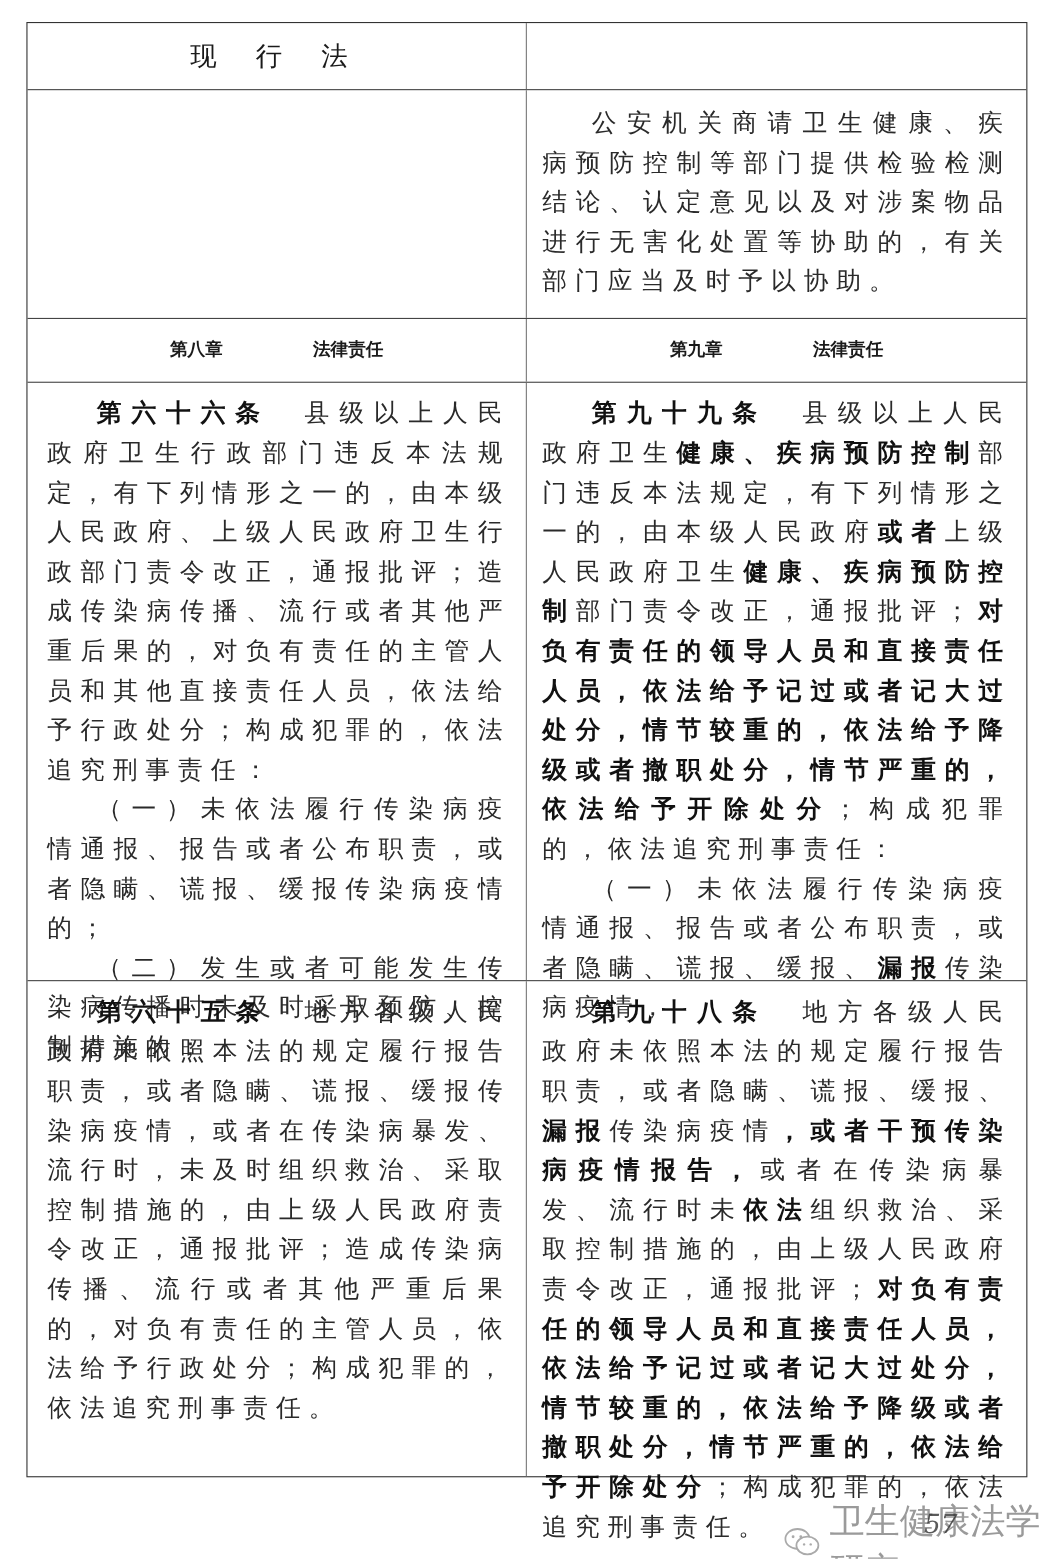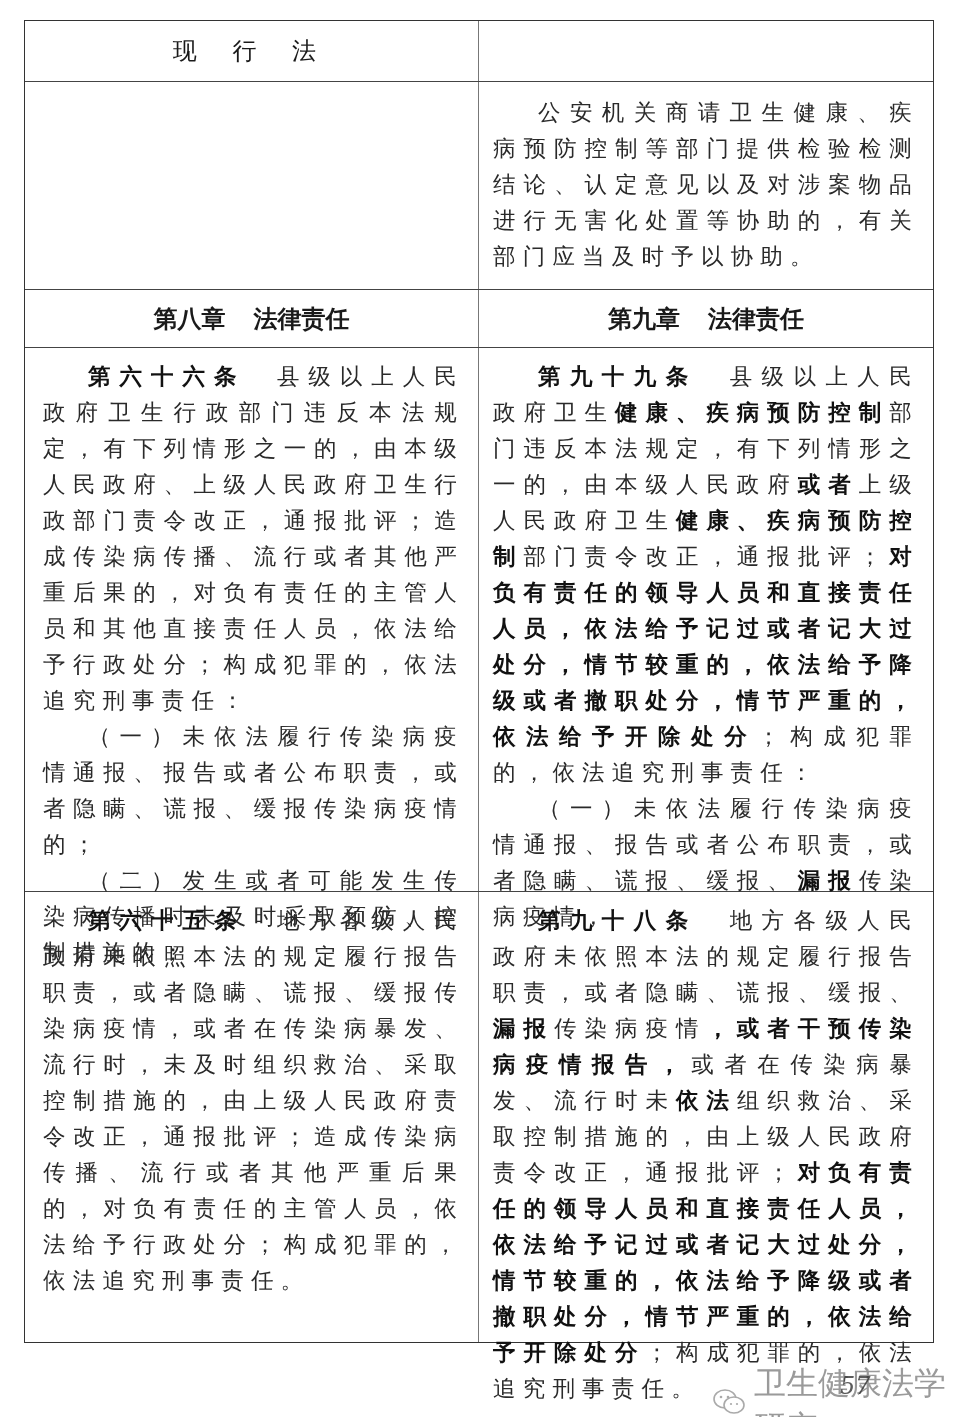--- a/index.html
+++ b/index.html
@@ -8,21 +8,21 @@
   .tbl { position: absolute; left: 24px; top: 20px; width: 910px;
          border: 1.5px solid #333; box-sizing: border-box; }
   .row { display: flex; border-top: 1.5px solid #444; }
   .row:first-child { border-top: none; gap: 39px; }
   .cell { width: 50%; box-sizing: border-box; position: relative; }
   .cell.l { border-right: 1.5px solid #777; }
   .hdr { height: 60px; display: flex; align-items: center; justify-content: center;
          font-size: 24px; letter-spacing: 2px; }
   .hdr.spaced { letter-spacing: 14px; }
   .chap { height: 57px; display: flex; align-items: center; justify-content: center;
-          font-family: "DejaVu Serif", "Liberation Serif", serif; font-weight: bold; font-size: 24px; }
+          font-family: "DejaVu Serif", "Liberation Serif", serif; font-weight: bold; font-size: 16px; gap: 27px; }
   .chap .gap { display: inline-block; width: 28px; }
   .txt { padding: 10px 14px 10px 18px; font-size: 22.5px; line-height: 36px;
          letter-spacing: 7.2px; text-align: justify; word-break: break-all; color: #2a2a2a; }
   .cell.r .txt { padding-left: 14px; }
   .para { text-indent: 2em; margin: 0; }
   b { font-weight: bold; color: #111; }
   .art { font-weight: bold; color: #111; }
   .wm { position: absolute; left: 712px; top: 1362px; display: flex; align-items: center;
         color: #9a9a9a; font-size: 32px; }
   .wm svg { margin-right: 8px; }

